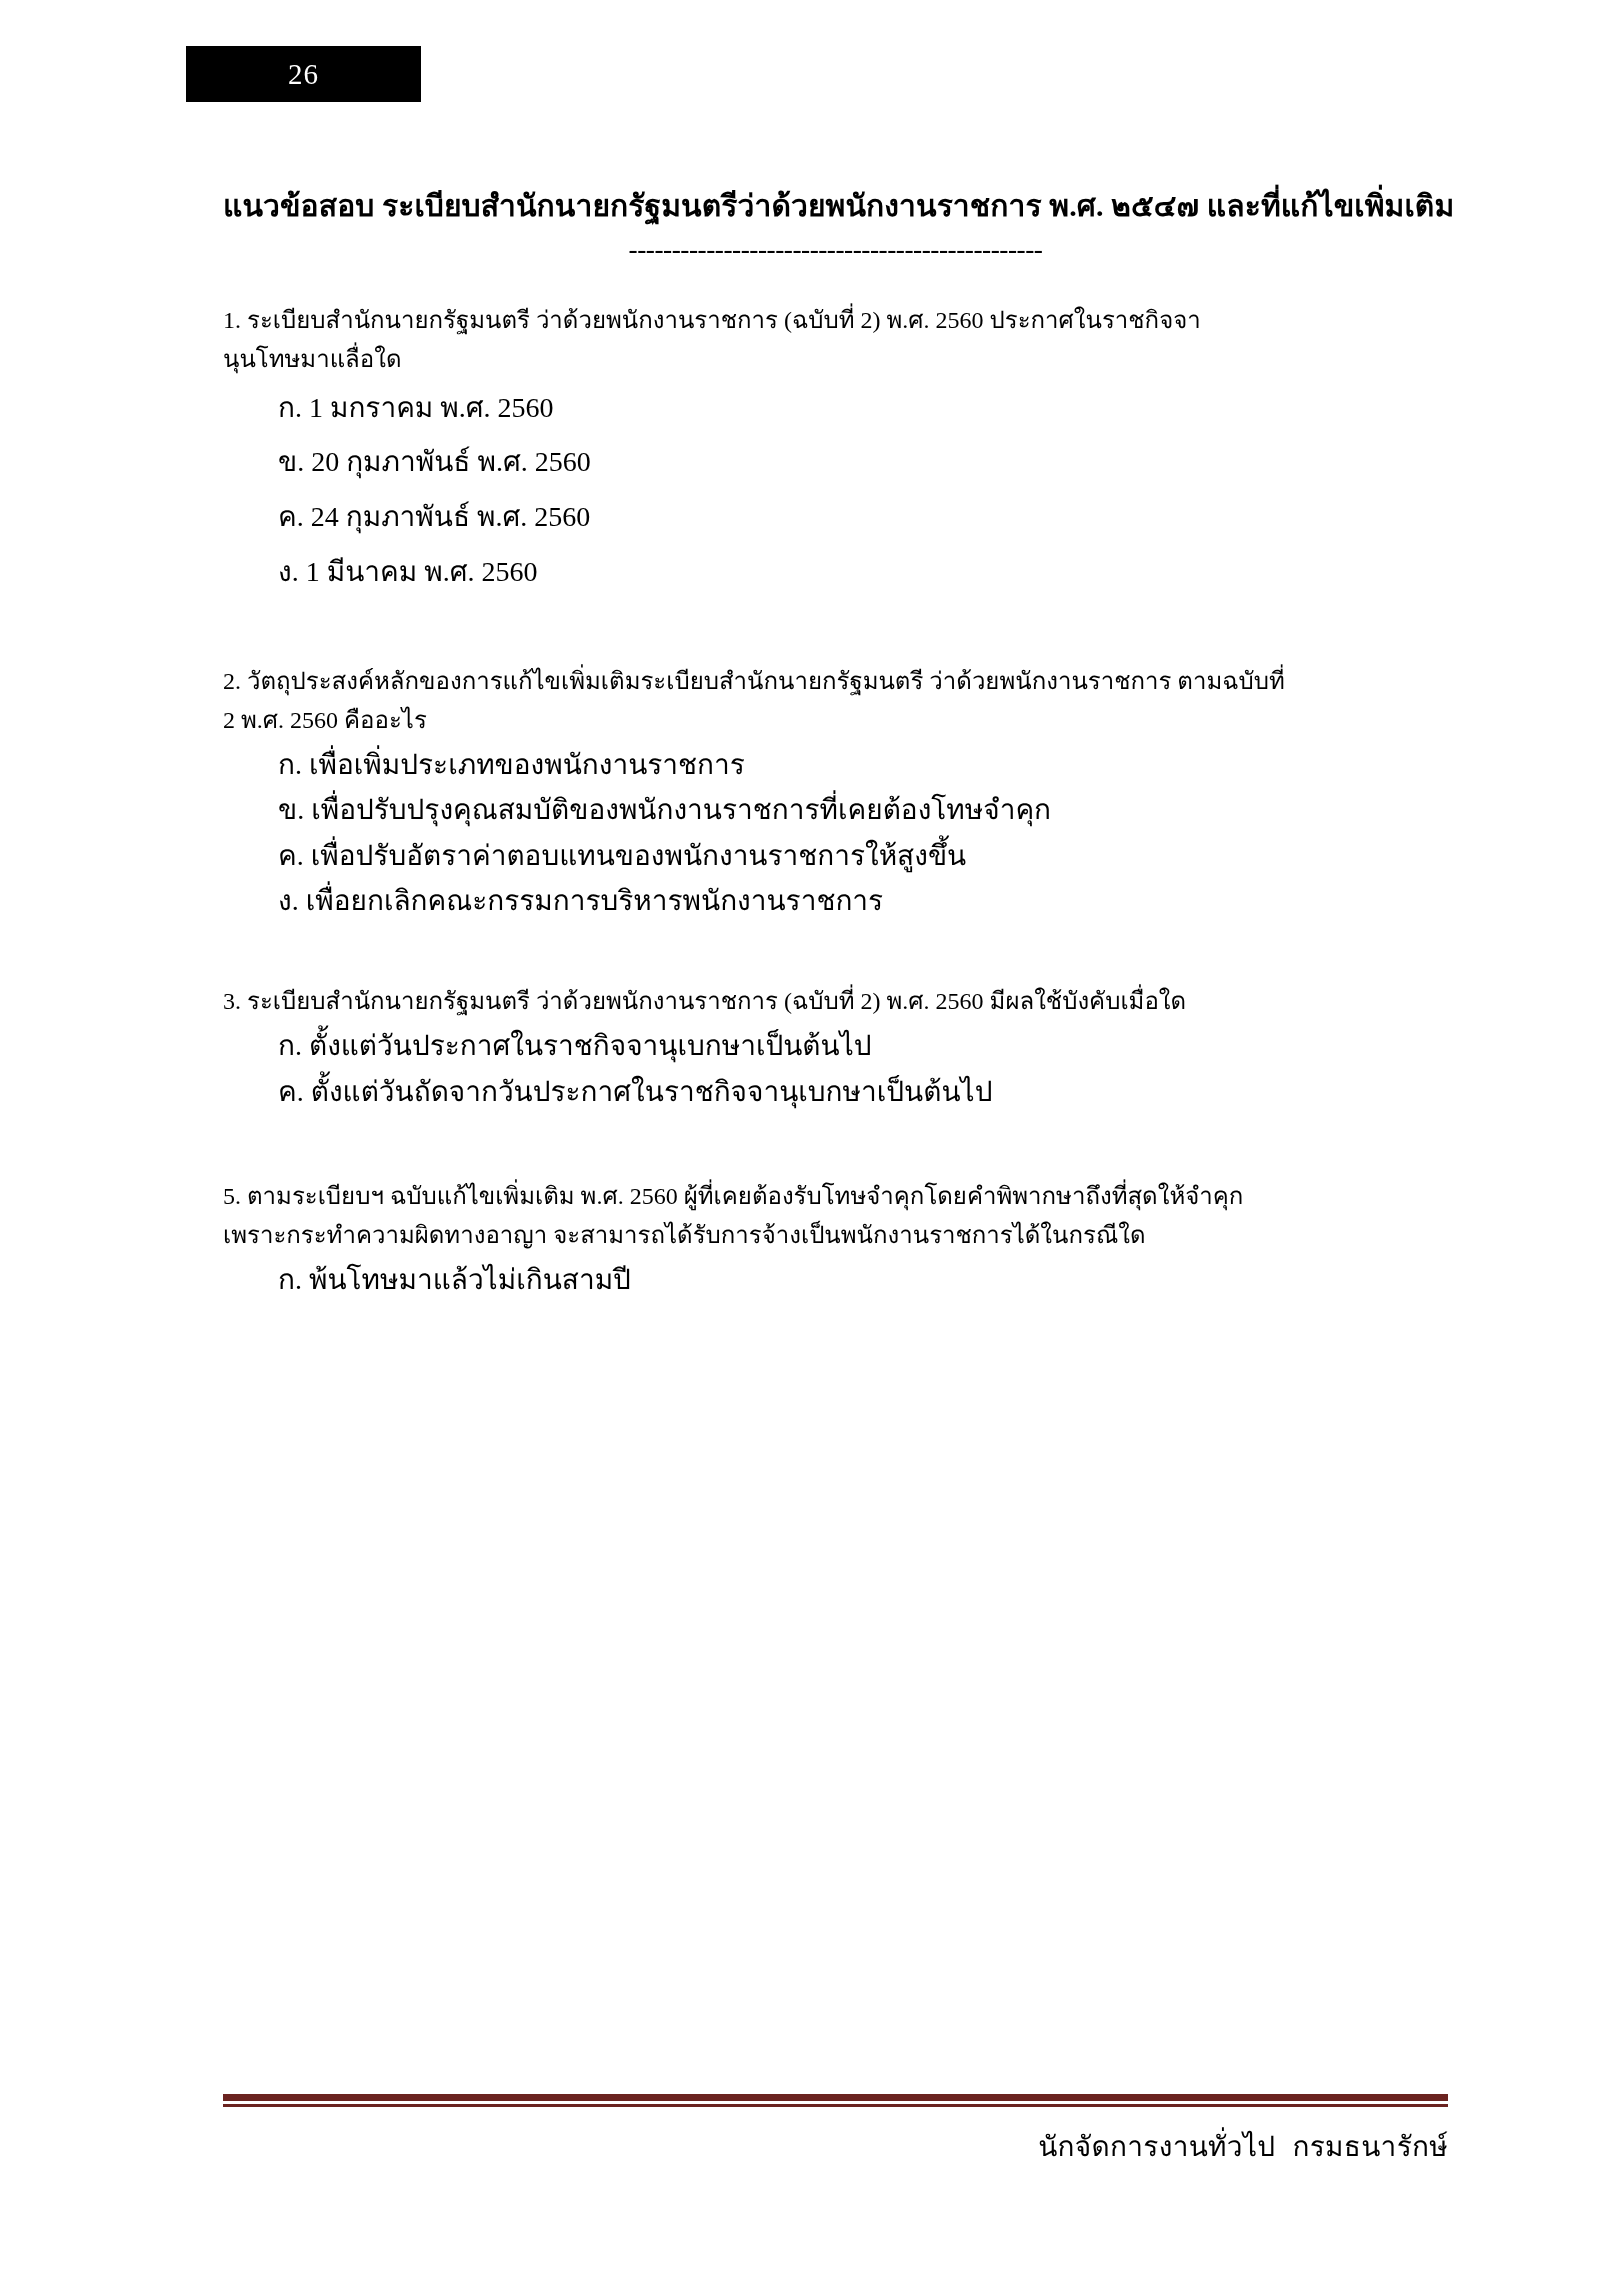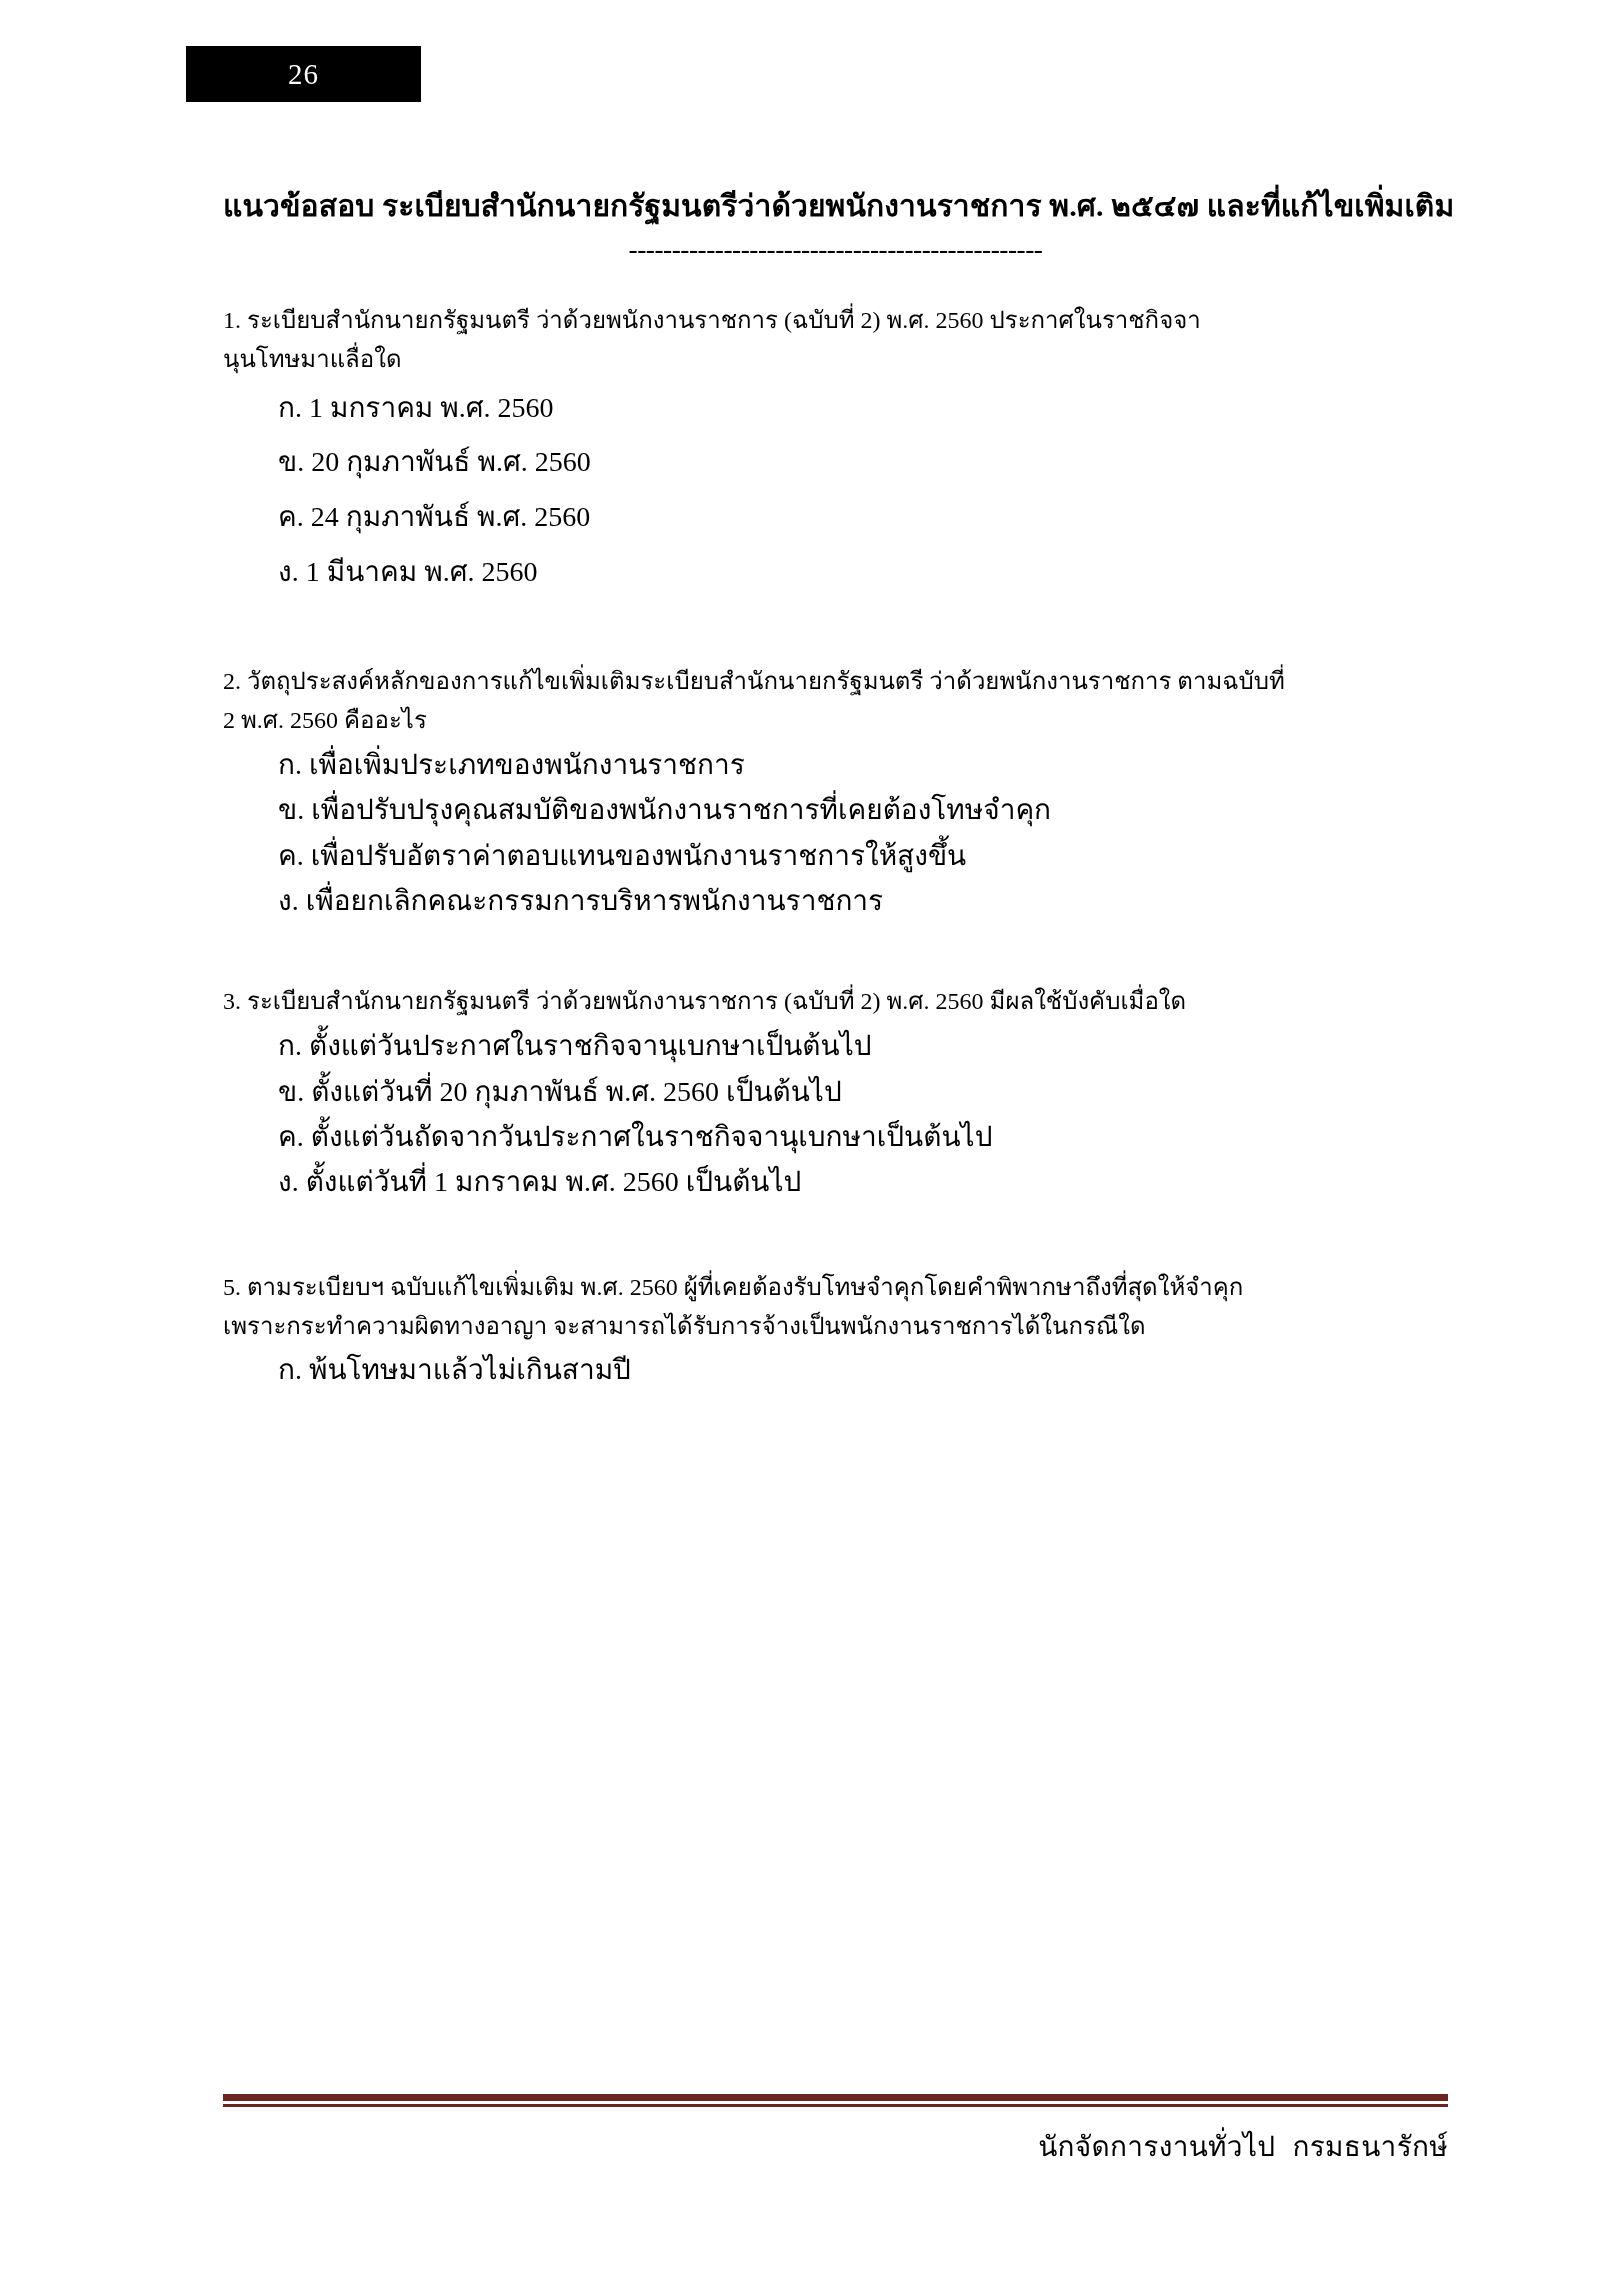--- a/index.html
+++ b/index.html
@@ -166,23 +166,21 @@
         <div class="choice">ง. เพื่อยกเลิกคณะกรรมการบริหารพนักงานราชการ</div>
       </div>
     </div>
 
     <div class="qblock q3">
       <div class="qtext">
         <span>3. ระเบียบสำนักนายกรัฐมนตรี ว่าด้วยพนักงานราชการ (ฉบับที่ 2) พ.ศ. 2560 มีผลใช้บังคับเมื่อใด</span>
       </div>
       <div class="choices">
         <div class="choice">ก. ตั้งแต่วันประกาศในราชกิจจานุเบกษาเป็นต้นไป</div>
-        <div class="choice">ข. ตั้งแต่วันที่ 20 กุมภาพันธ์ พ.ศ. 2560 เป็นต้นไป</div>
         <div class="choice">ค. ตั้งแต่วันถัดจากวันประกาศในราชกิจจานุเบกษาเป็นต้นไป</div>
-        <div class="choice">ง. ตั้งแต่วันที่ 1 มกราคม พ.ศ. 2560 เป็นต้นไป</div>
       </div>
     </div>
 
     <div class="qblock q4">
     </div>
 
     <div class="qblock q5">
       <div class="qtext">
         <span>5. ตามระเบียบฯ ฉบับแก้ไขเพิ่มเติม พ.ศ. 2560 ผู้ที่เคยต้องรับโทษจำคุกโดยคำพิพากษาถึงที่สุดให้จำคุก</span>
         <span class="cont">เพราะกระทำความผิดทางอาญา จะสามารถได้รับการจ้างเป็นพนักงานราชการได้ในกรณีใด</span>

